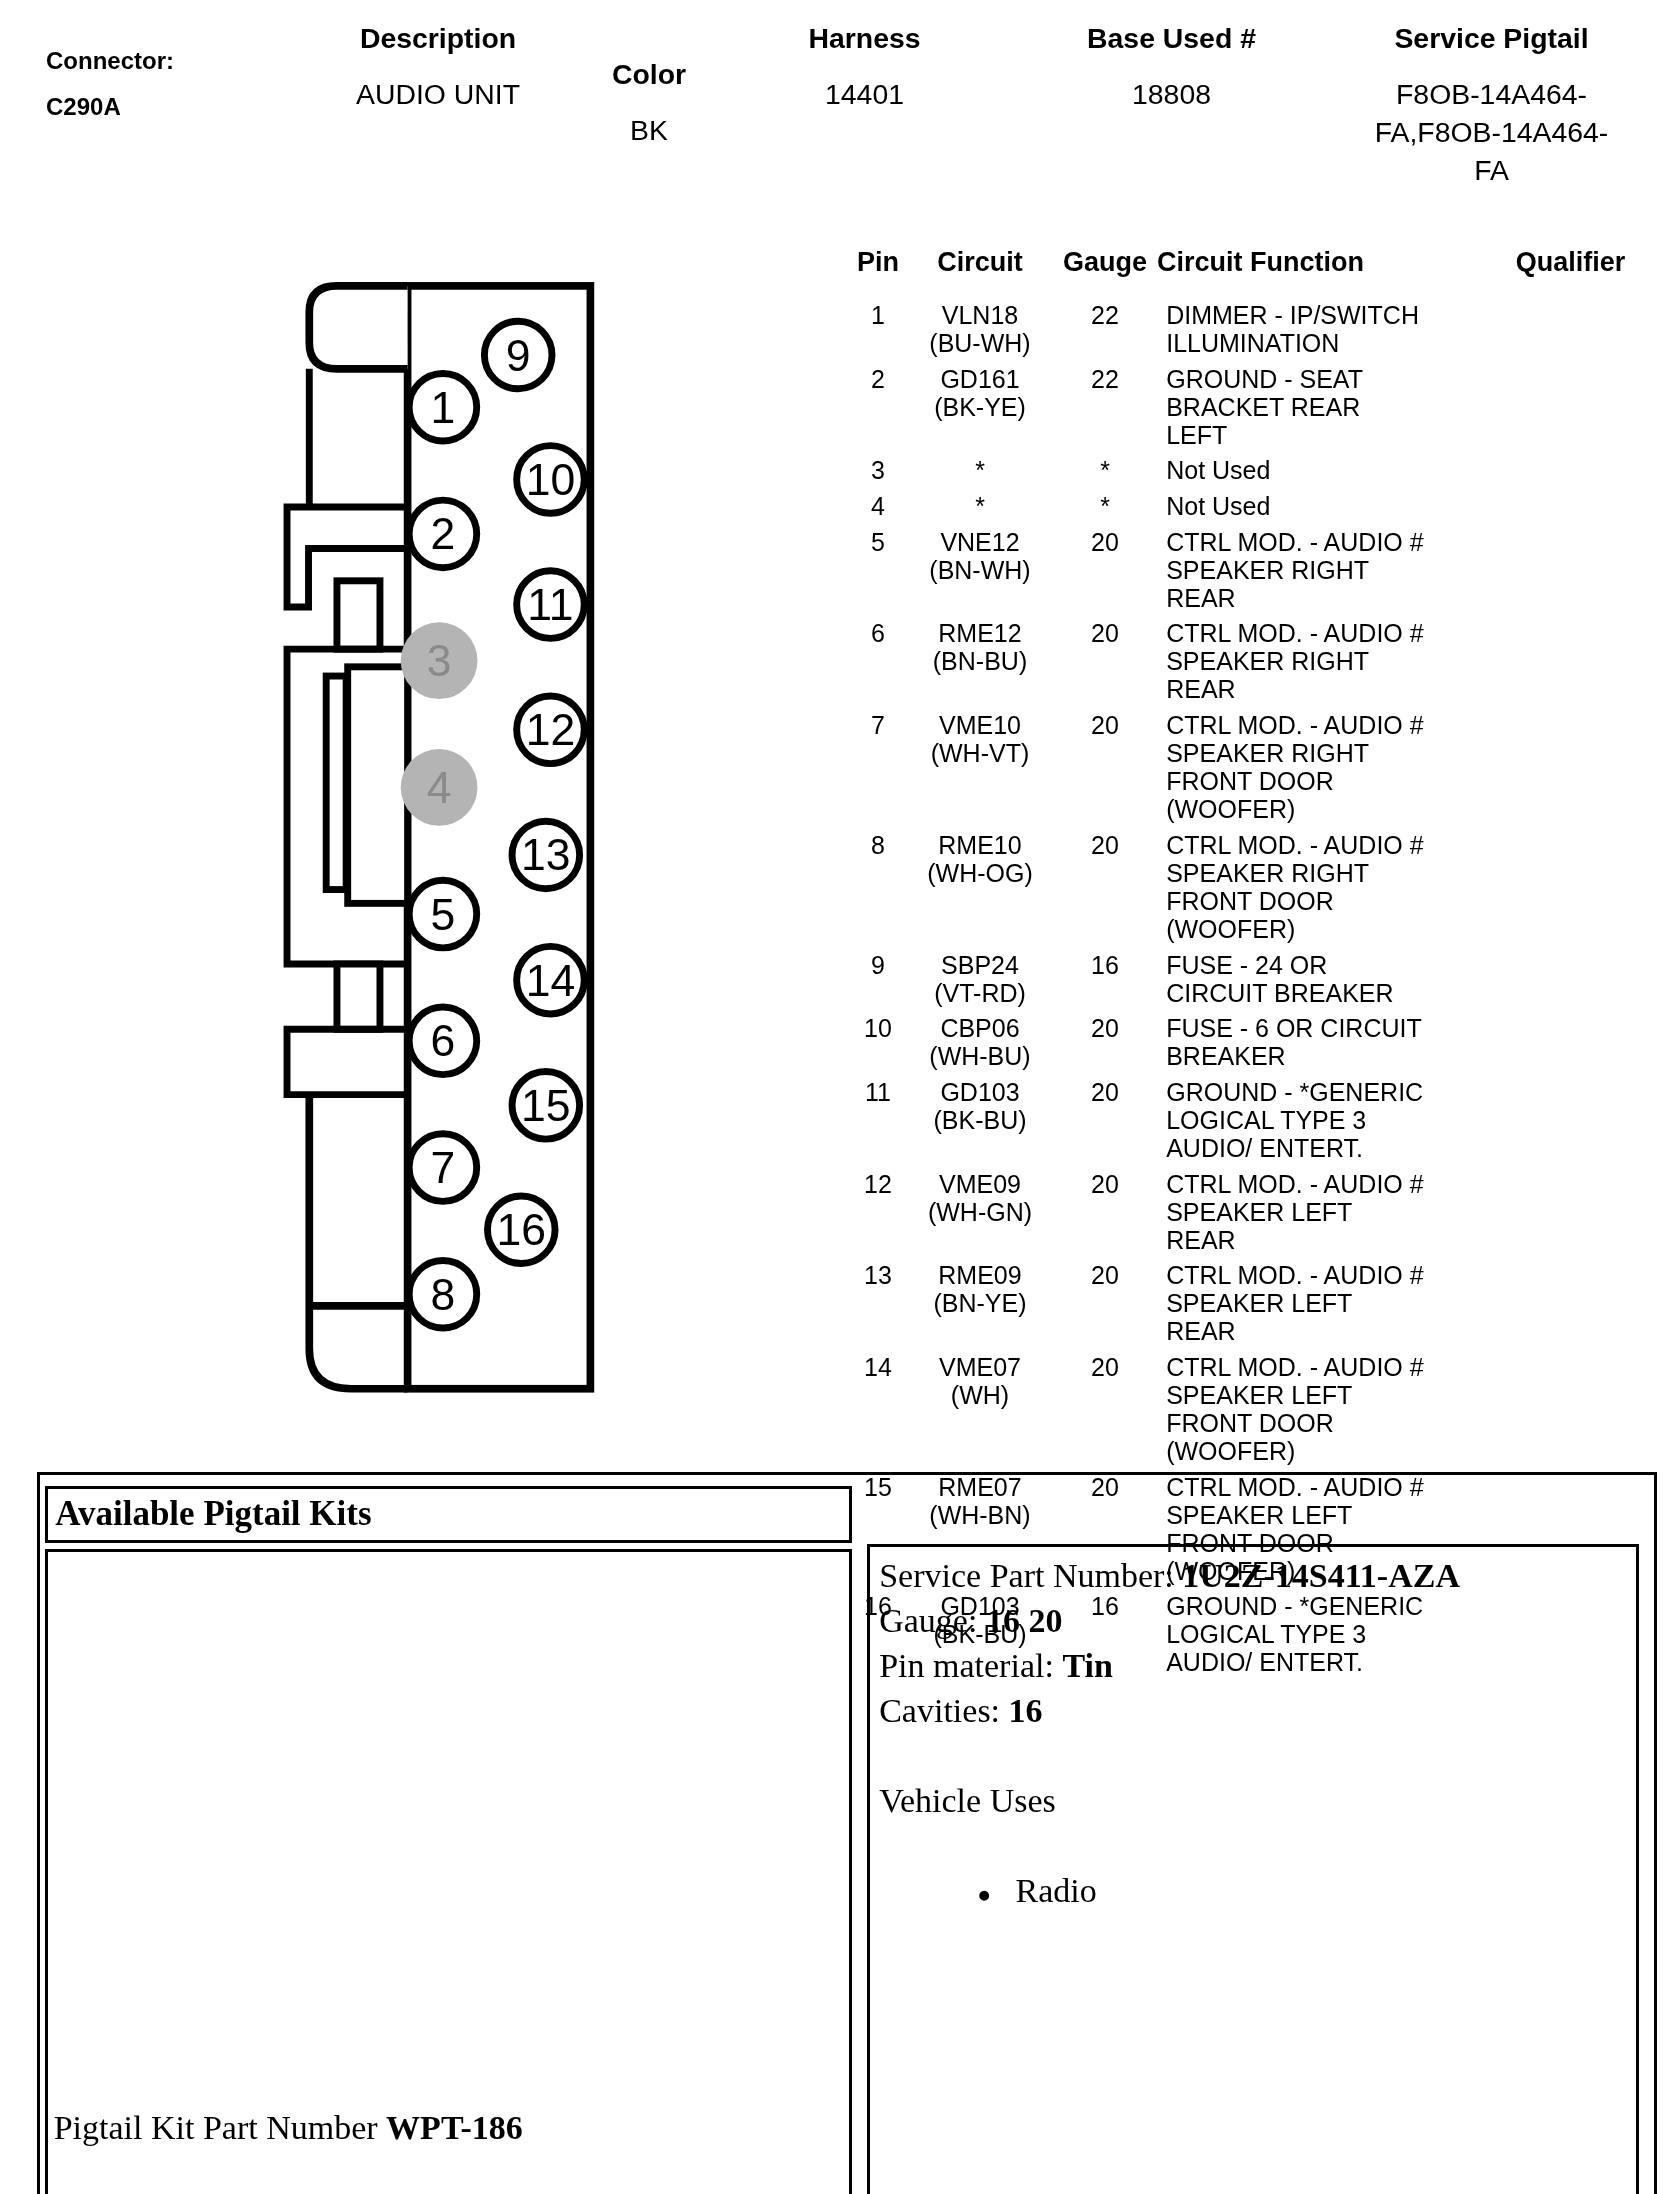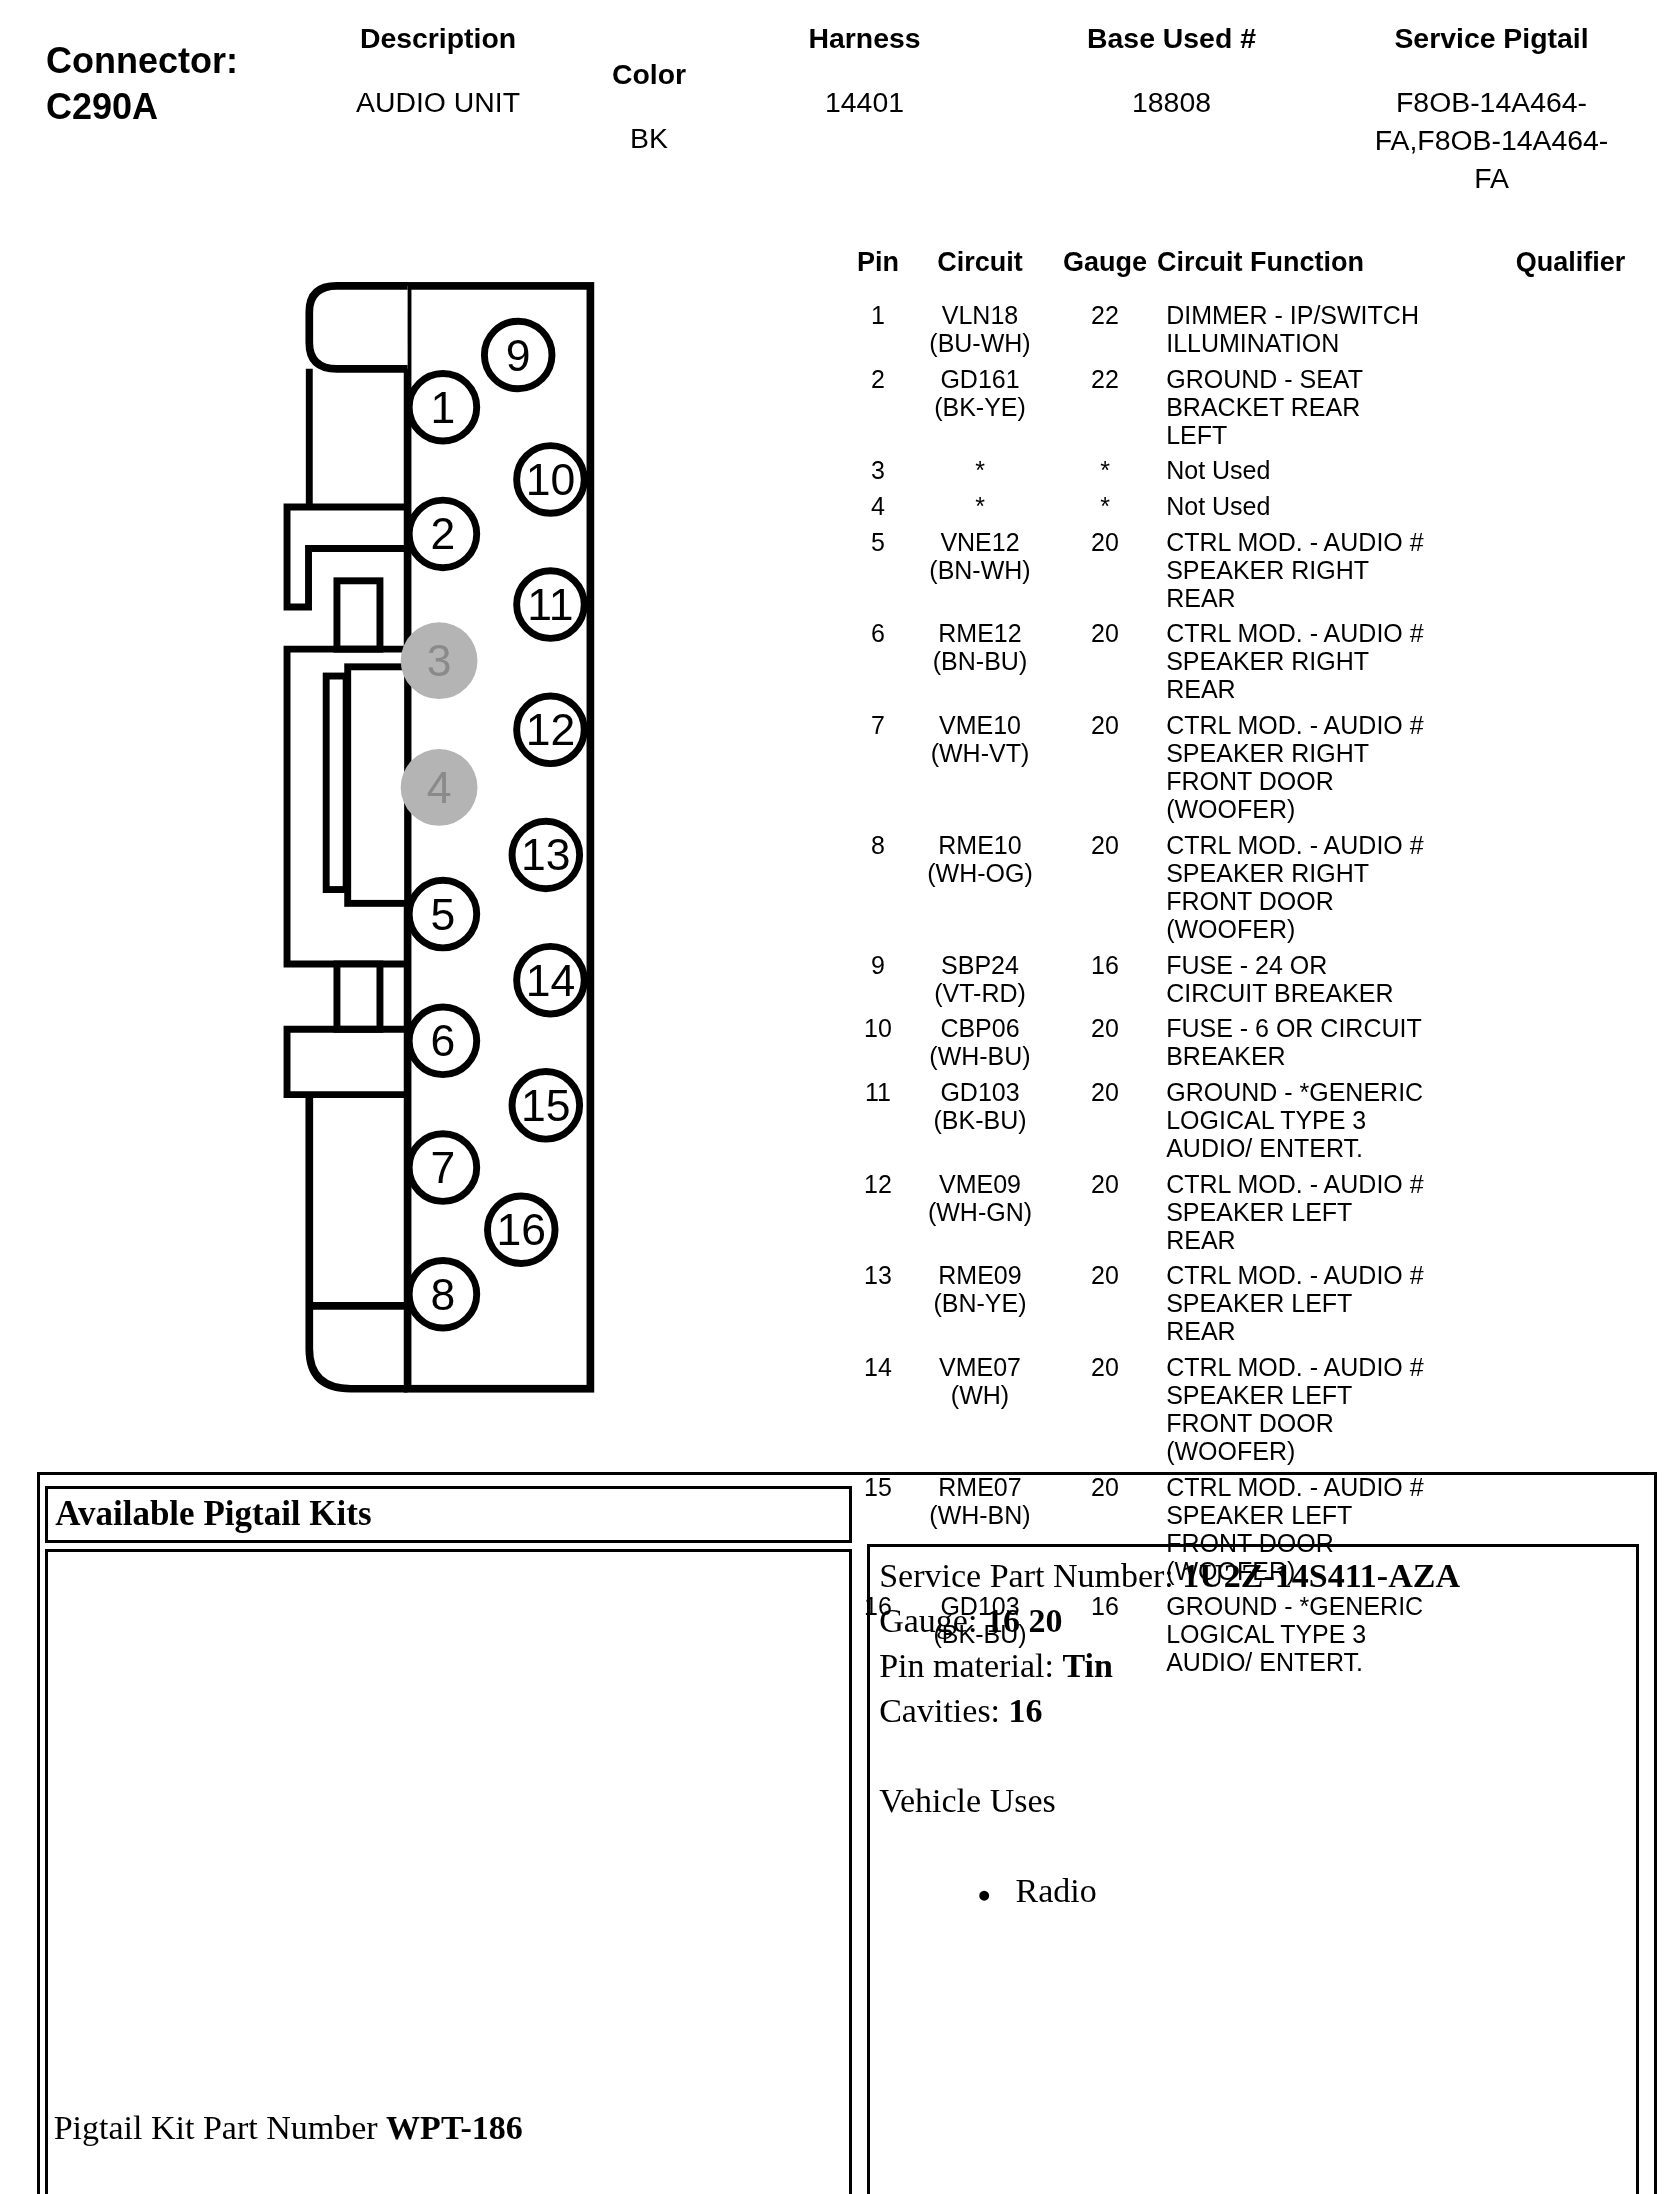--- a/index.html
+++ b/index.html
@@ -1,23 +1,23 @@
 <!DOCTYPE html>
 <html style="font-size:12.3px"><head>
 <meta charset="utf-8">
 <style>
   html,body{margin:0;padding:0;background:#fff;}
   .page{position:relative;width:1672px;height:2194px;background:#fff;color:#000;
         font-family:"Liberation Sans",sans-serif;overflow:hidden;}
 
   
-  .conn-title{position:absolute;left:46px;top:38px;font-weight:bold;font-size:36px;line-height:46px;}
+  .conn-title{position:absolute;left:46px;top:38px;font-weight:bold;font-size:24px;line-height:46px;}
   .hdr-field{position:absolute;text-align:center;}
   .hdr-label{font-weight:bold;font-size:28.4px;}
-  .hdr-value{font-size:28.4px;margin-top:28px;line-height:38px;}
+  .hdr-value{font-size:28.4px;margin-top:20px;line-height:38px;}
   .f-desc{left:319px;top:21.5px;width:238px;}
   .f-color{left:557px;top:58px;width:184px;}
   .f-harness{left:757px;top:21.5px;width:215px;}
   .f-base{left:1041px;top:21.5px;width:261px;}
   .f-pigtail{left:1359px;top:21.5px;width:265px;}
 
   
   .diagram{position:absolute;left:254px;top:261px;}
 
   

